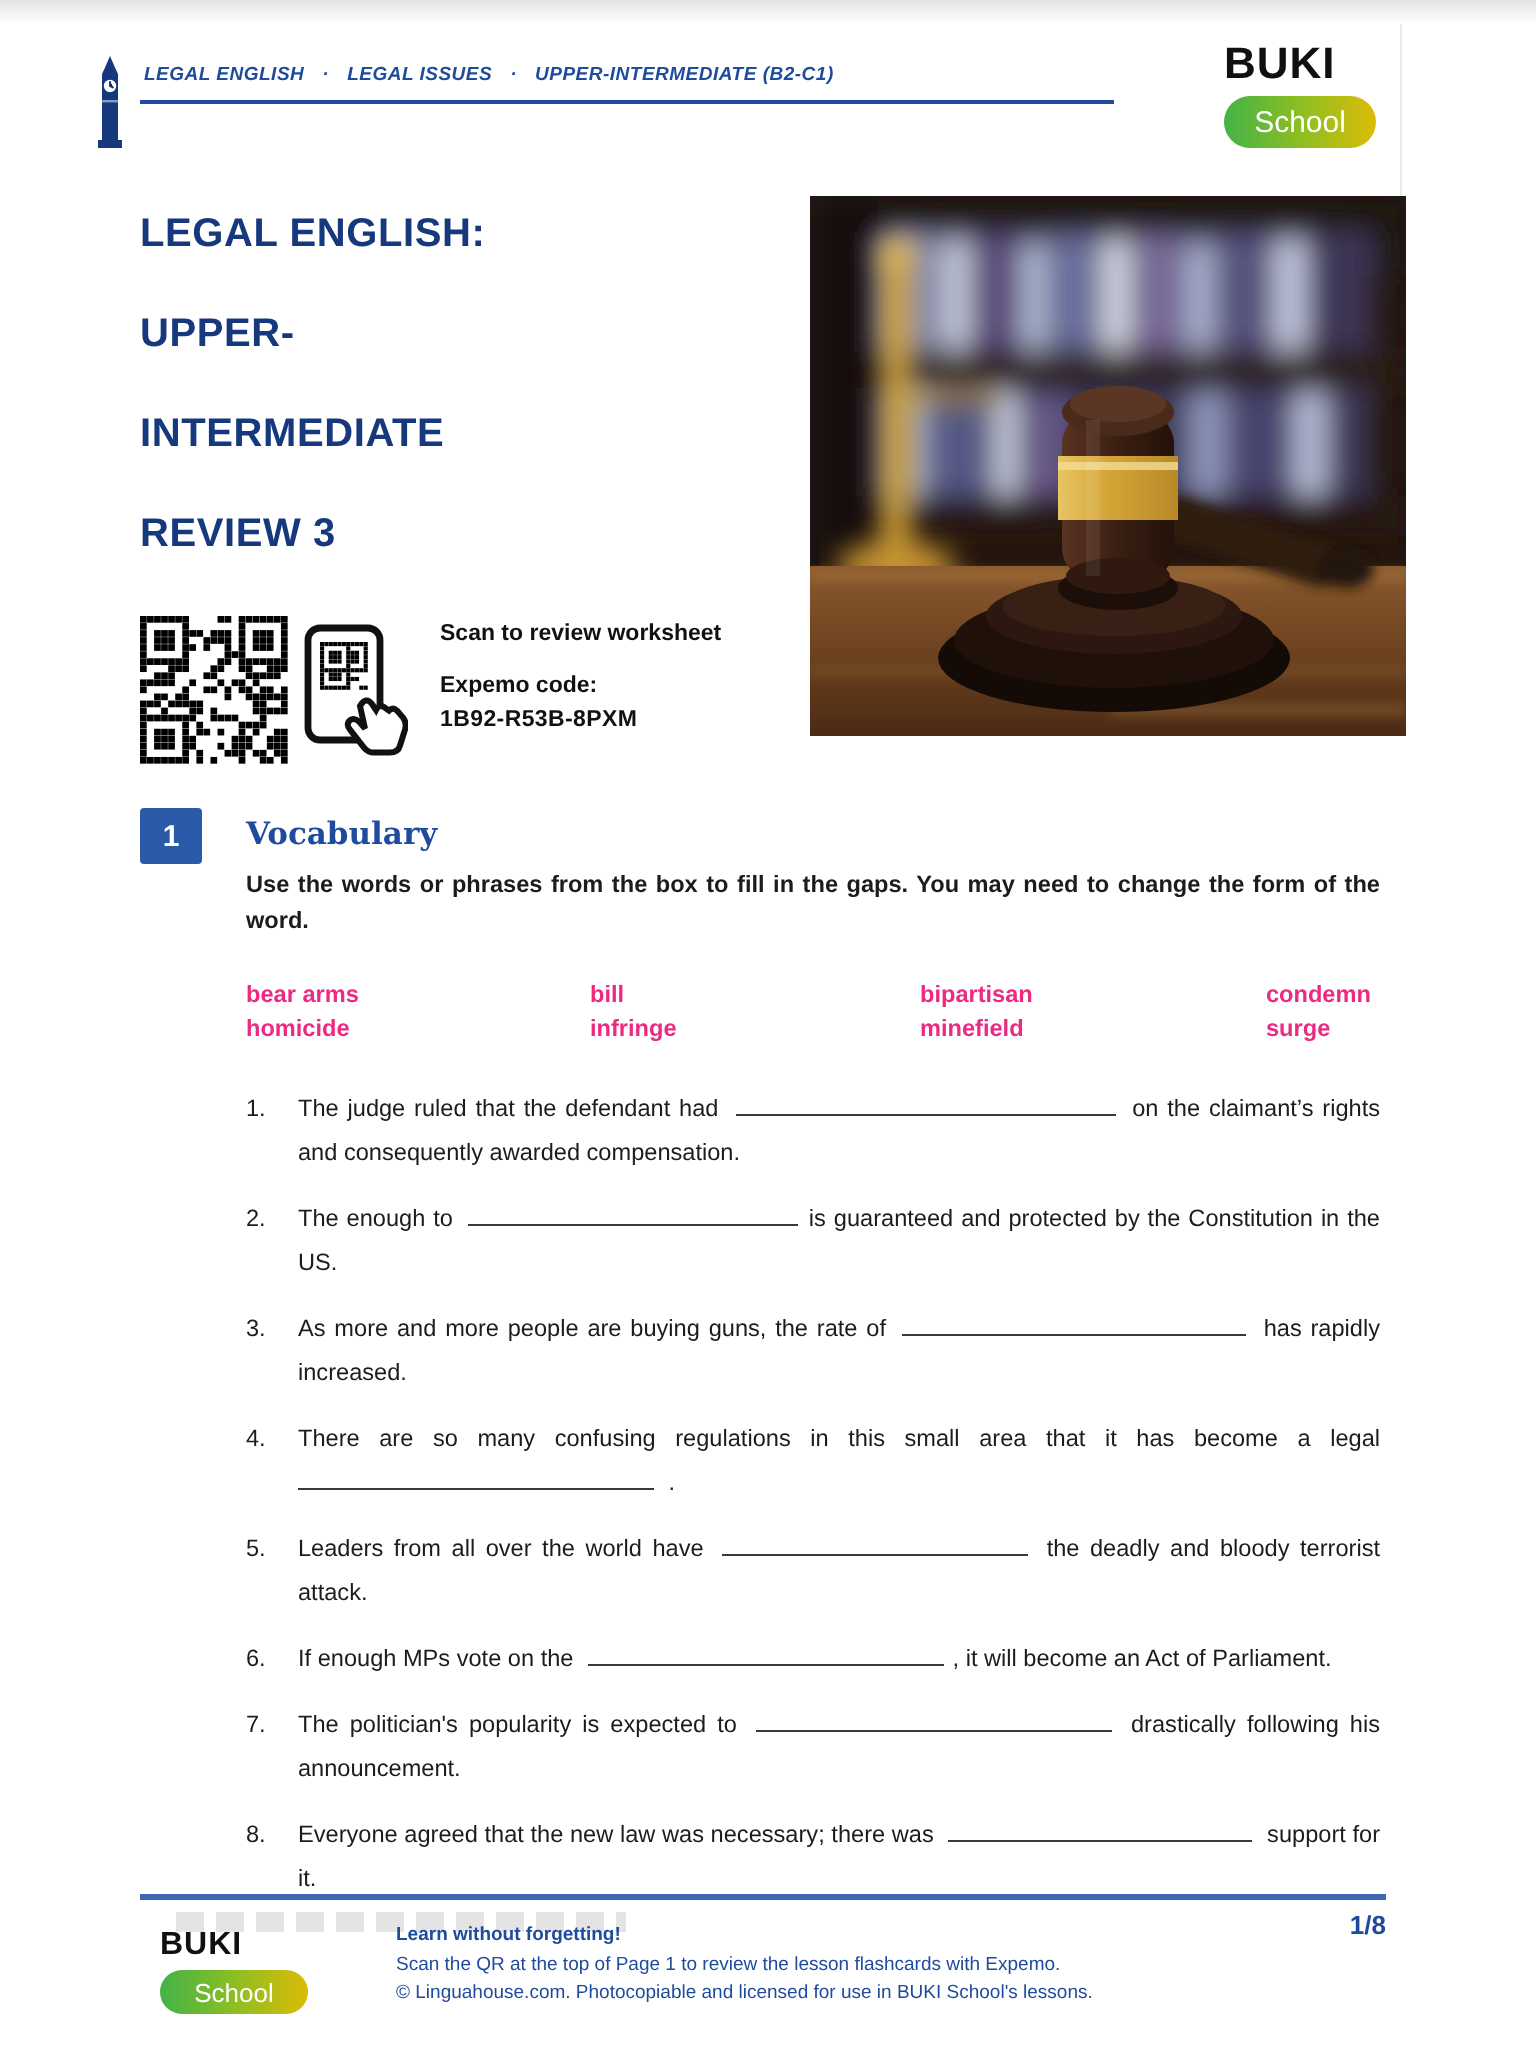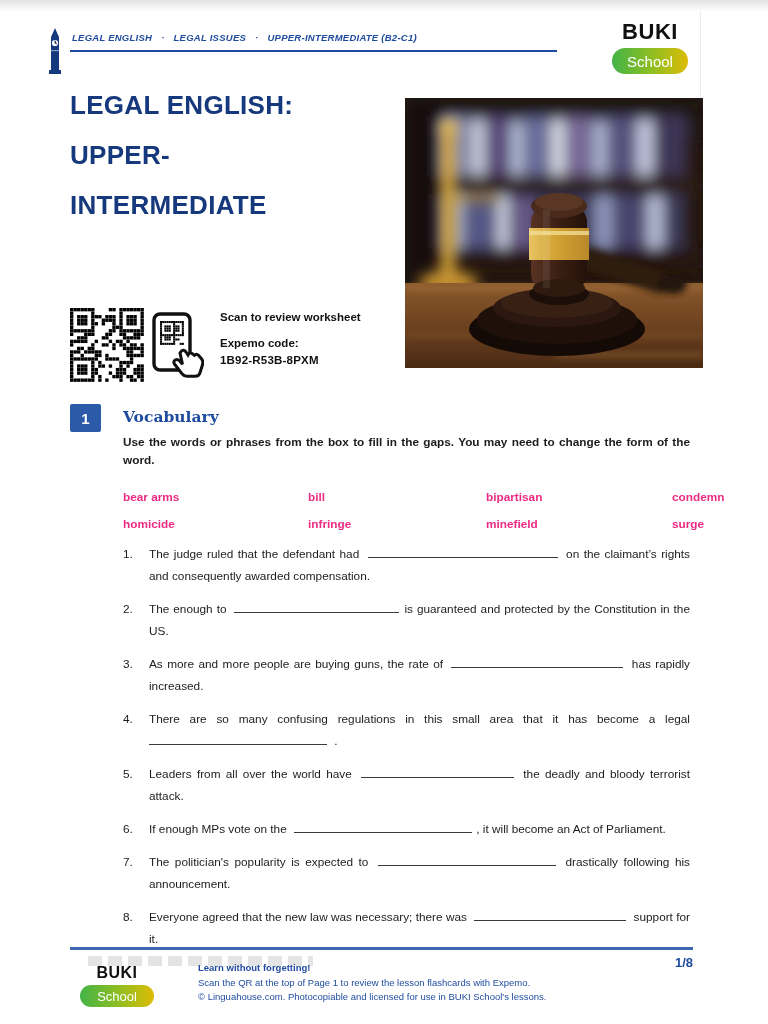--- a/index.html
+++ b/index.html
@@ -13,31 +13,31 @@
     background:linear-gradient(#e3e3e3, rgba(255,255,255,0)); }
   .edge-line { position:absolute; left:700px; top:12px; width:1px; height:92px;
     background:rgba(0,0,0,.08); }
 
   
   .bigben { position:absolute; left:47px; top:28px; }
   .breadcrumb { position:absolute; left:72px; top:32px; font-size:9.5px; font-weight:700;
     color:#1e4b9e; letter-spacing:.25px; white-space:nowrap; }
   .breadcrumb .dot { margin:0 9px; font-weight:700; }
   .header-rule { position:absolute; left:70px; top:50px; width:487px; height:2px; background:#1e4b9e; }
-  .brand { position:absolute; display:flex; flex-direction:column; align-items:center; }
+  .brand { position:absolute; display:flex; flex-direction:column; }
   .brand-header { left:612px; top:19px; }
   .brand-word { font-weight:800; color:#101010; letter-spacing:.5px; }
   .brand-header .brand-word { font-size:22px; }
   .brand-pill { display:flex; align-items:center; justify-content:center; color:#fff;
     background:linear-gradient(90deg,#43b347,#8cbe23,#dcbc06); border-radius:13px; }
   .brand-header .brand-pill { width:76px; height:26px; font-size:15px; margin-top:3px; }
 
   
-  .title { position:absolute; left:70px; top:80px; width:335px;
-    font-size:26px; line-height:50px; font-weight:800; letter-spacing:.3px; color:#16387d; }
+  .title { position:absolute; left:70px; top:92px; width:335px;
+    font-size:20px; line-height:50px; font-weight:800; letter-spacing:.3px; color:#16387d; }
 
   
   .photo { position:absolute; left:405px; top:98px; width:298px; height:270px; overflow:hidden; }
 
   
   .qr { position:absolute; left:70px; top:308px; }
   .phone { position:absolute; left:150px; top:311px; }
   .scan-text { position:absolute; left:210px; top:311px; font-size:11.5px; color:#111;margin-left:10px; }
   .scan-line1 { font-weight:700; }
   .scan-line2 { font-weight:700; margin-top:14px; }
@@ -104,20 +104,21 @@
   <div class="header-rule"></div>
   <div class="brand brand-header">
     <div class="brand-word">BUKI</div>
     <div class="brand-pill">School</div>
   </div>
 
   <div class="title" style="color: rgb(22, 56, 125);">
       <div>LEGAL ENGLISH:</div>
       <div>UPPER-</div>
       <div>INTERMEDIATE</div>
+      <div>REVIEW 3</div>
     </div>
 
   <div class="photo">
     <svg width="298" height="270" viewBox="0 0 298 270">
       <defs>
         <filter id="b1">
             <feGaussianBlur stdDeviation="7"></feGaussianBlur>
           </filter>
         <filter id="b2">
             <feGaussianBlur stdDeviation="3"></feGaussianBlur>
@@ -519,21 +520,21 @@
   <div class="scan-text">
     <div class="scan-line1">Scan to review worksheet</div>
     <div class="scan-line2">Expemo code:</div>
     <div class="scan-code">1B92-R53B-8PXM</div>
   </div>
 
   <div class="sec-num" style="background: rgb(42, 90, 168);">1</div>
   <div class="sec-title" style="color: rgb(30, 75, 158);">Vocabulary</div>
   <div class="instructions">Use the words or phrases from the box to fill in the gaps. You may need to change the form of the word.</div>
 
-  <div class="wordbox" style="color: rgb(237, 42, 131); gap: 13px;">
+  <div class="wordbox" style="color: rgb(237, 42, 131);">
       <div>bear arms</div>
       <div>bill</div>
       <div>bipartisan</div>
       <div>condemn</div>
       <div>homicide</div>
       <div>infringe</div>
       <div>minefield</div>
       <div>surge</div>
     </div>
 

